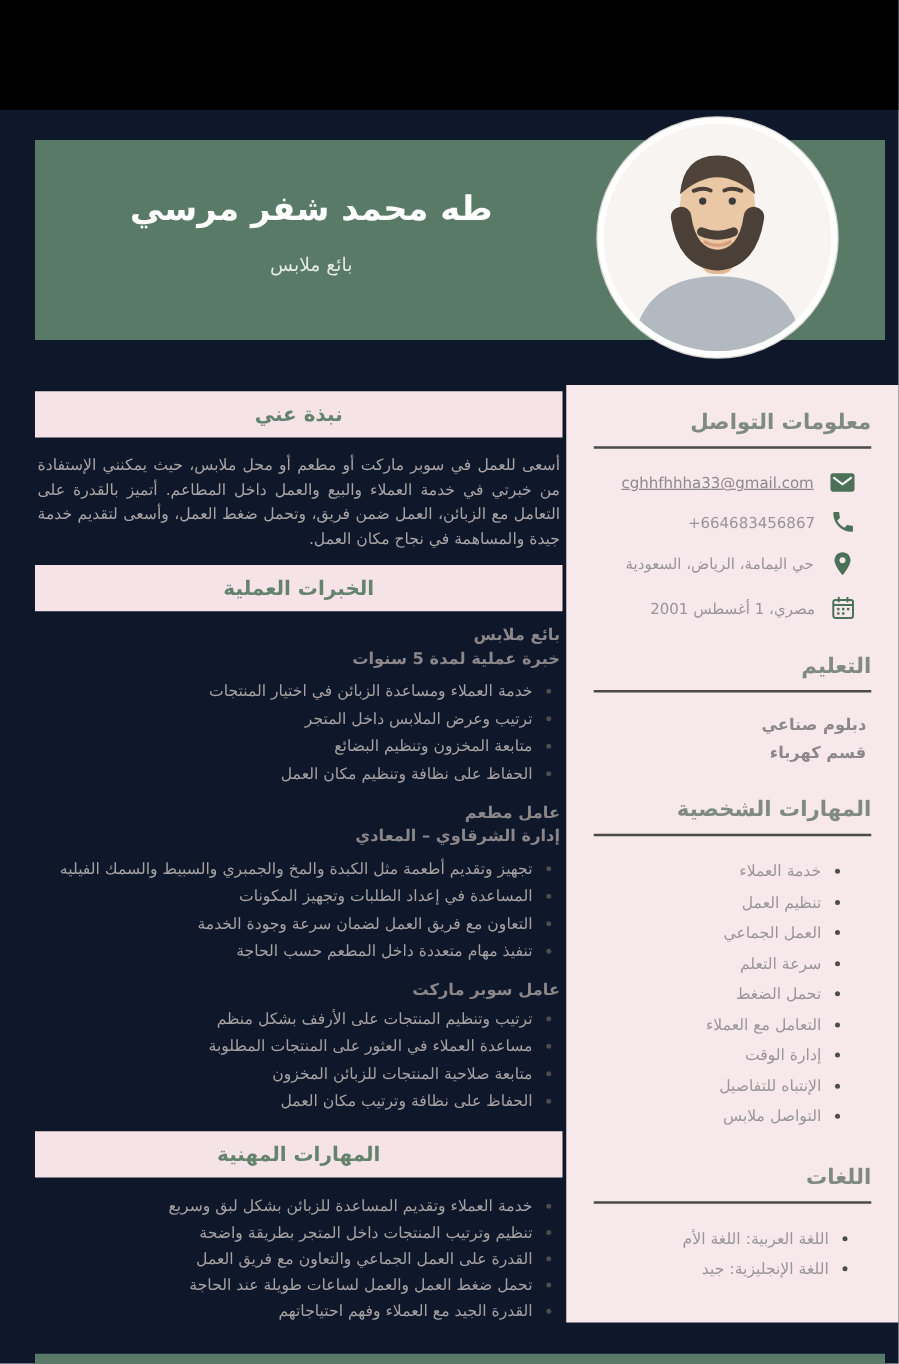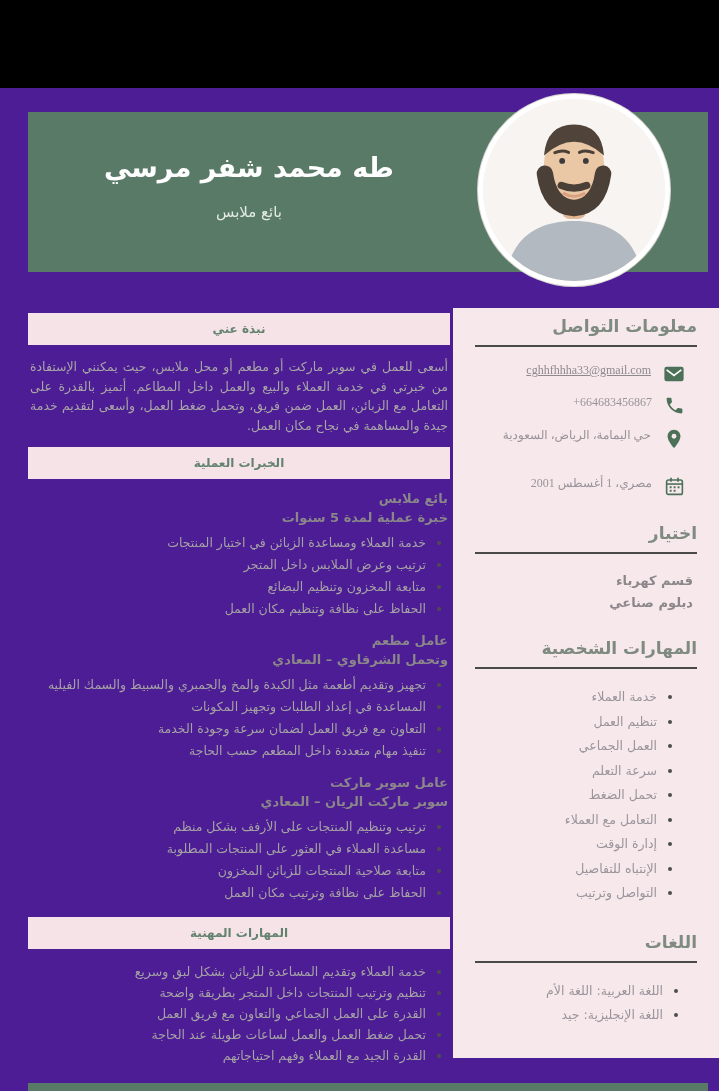--- a/index.html
+++ b/index.html
@@ -1,48 +1,48 @@
 <!DOCTYPE html>
 <html lang="ar"><head>
 <meta charset="utf-8">
 <style>
   html,body{margin:0;padding:0;background:#fff;}
-  .screen{position:relative;width:719px;height:1091px;margin:0 auto;background:#4c1d95;overflow:hidden;
+  .screen{position:relative;width:719px;height:1091px;margin:0 auto;background:#0f172a;overflow:hidden;
           font-family:"DejaVu Sans", sans-serif;}
   .top-bar{position:absolute;top:0;left:0;width:719px;height:88px;background:#000;}
   
   .band{position:absolute;top:112px;left:28px;width:680px;height:160px;background:#587a67;}
   .band-text{position:absolute;top:112px;left:28px;width:442px;height:160px;text-align:center;color:#fff;direction:rtl;}
   .band-name{margin-top:40px;font-size:27px;font-weight:bold;letter-spacing:.5px;}
   .band-sub{margin-top:20px;font-size:15px;color:#e3ebe4;}
   
   .photo{position:absolute;top:94px;left:478px;width:182px;height:182px;border-radius:50%;
          background:#f8f4f1;border:5px solid #fff;box-shadow:0 0 0 1px #d6d2d0;overflow:hidden;}
   .photo svg{display:block;width:100%;height:100%;}
   
   .main{position:absolute;top:313px;left:28px;width:422px;direction:rtl;}
-  .sec-head{background:#f5e3e8;color:#64836f;font-size:12px;font-weight:bold;text-align:center;
+  .sec-head{background:#f5e3e8;color:#64836f;font-size:16px;font-weight:bold;text-align:center;
             padding:9px 0;margin:0 0 12px 0;}
   .about-text{color:#a9a5a7;font-size:12.5px;line-height:19.5px;text-align:justify;margin:2px 2px 12px 2px;}
   .job-title{color:#8a868a;font-weight:bold;font-size:13px;margin:2px 2px 4px 2px;}
   .job-sub{color:#8a868a;font-weight:bold;font-size:13px;margin:0 2px 7px 2px;}
   ul.blist{margin:0 24px 13px 0;padding:0;list-style:disc;}
   ul.blist li{color:#4d4d4d;font-size:12.5px;line-height:22px;}
   ul.blist li span{color:#a6a2a4;margin-top:12px;}
   .skills-block ul.blist li{line-height:21px;}
   
   .sidebar{position:absolute;top:308px;left:453px;width:266px;height:750px;background:#f7e8ec;
-           direction:rtl;box-sizing:border-box;padding:8px 22px;}
+           direction:rtl;box-sizing:border-box;padding:20px 22px;}
   .side-title{color:#7f8b81;font-size:17px;font-weight:bold;padding-bottom:9px;
               border-bottom:2px solid #4a4a4a;margin:0 0 16px 0;}
-  .c-row{display:flex;gap:12px;padding-left:4px;padding-right:12px;font-family:Liberation Serif, serif;}
+  .c-row{display:flex;align-items:center;gap:12px;padding-left:4px;padding-right:12px;}
   .c-row svg{flex:0 0 auto;display:block;}
   .c-text{color:#98949a;font-size:12px;}
   .email-link{color:#8d898d;font-size:12px;text-decoration:underline;cursor:pointer;}
-  .mb10{margin-bottom:10px;} .mb12{margin-bottom:12px;} .mb18{margin-bottom:26px;}
+  .mb10{margin-bottom:10px;} .mb12{margin-bottom:12px;} .mb18{margin-bottom:14px;}
   .mt24{margin-top:24px;} .mt26{margin-top:26px;}
   .edu-line{color:#8b878b;font-size:13px;font-weight:bold;line-height:22px;padding-right:4px;}
   ul.slist{margin:4px 40px 0 0;padding:0;list-style:disc;}
   ul.slist li{color:#4d4d4d;font-size:12.5px;line-height:24.5px;}
   ul.slist li span{color:#99959b;}
   ul.llist{margin:10px 34px 0 0;padding:0;list-style:disc;}
   ul.llist li{color:#4d4d4d;font-size:12.5px;line-height:24px;}
   ul.llist li span{color:#99959b;}
   .bottom-bar{position:absolute;top:1083px;left:28px;width:680px;height:12px;background:#587a67;}
 </style>
@@ -89,33 +89,32 @@
 
       <li><span>خدمة العملاء ومساعدة الزبائن في اختيار المنتجات</span></li>
           <li><span>ترتيب وعرض الملابس داخل المتجر</span></li>
           <li><span>متابعة المخزون وتنظيم البضائع</span></li>
           <li><span>الحفاظ على نظافة وتنظيم مكان العمل</span></li>
         </ul>
     </div>
 
     <div>
       <div class="job-title">عامل مطعم</div>
-      <div class="job-sub">وتحمل الشرقاوي – المعادي</div>
+      <div class="job-sub">إدارة الشرقاوي – المعادي</div>
       <ul class="blist">
 
       <li><span>تجهيز وتقديم أطعمة مثل الكبدة والمخ والجمبري والسبيط والسمك الفيليه</span></li>
           <li><span>المساعدة في إعداد الطلبات وتجهيز المكونات</span></li>
           <li><span>التعاون مع فريق العمل لضمان سرعة وجودة الخدمة</span></li>
           <li><span>تنفيذ مهام متعددة داخل المطعم حسب الحاجة</span></li>
         </ul>
     </div>
 
     <div>
       <div class="job-title">عامل سوبر ماركت</div>
-      <div class="job-sub">سوبر ماركت الريان – المعادي</div>
       <ul class="blist">
 
       <li><span>ترتيب وتنظيم المنتجات على الأرفف بشكل منظم</span></li>
           <li><span>مساعدة العملاء في العثور على المنتجات المطلوبة</span></li>
           <li><span>متابعة صلاحية المنتجات للزبائن المخزون</span></li>
           <li><span>الحفاظ على نظافة وترتيب مكان العمل</span></li>
         </ul>
     </div>
 
     <div class="skills-block">
@@ -167,36 +166,36 @@
         <line x1="16" y1="2.6" x2="16" y2="6" stroke="#4d7058" stroke-width="1.8" stroke-linecap="round"></line>
         <rect x="6.5" y="11.8" width="2.2" height="2.2" fill="#4d7058"></rect>
         <rect x="11" y="11.8" width="2.2" height="2.2" fill="#4d7058"></rect>
         <rect x="15.5" y="11.8" width="2.2" height="2.2" fill="#4d7058"></rect>
         <rect x="6.5" y="15.8" width="2.2" height="2.2" fill="#4d7058"></rect>
         <rect x="11" y="15.8" width="2.2" height="2.2" fill="#4d7058"></rect>
       </svg>
       <span class="c-text">مصري، 1 أغسطس 2001</span>
     </div>
 
-    <div class="side-title mt26">اختيار</div>
+    <div class="side-title mt26">التعليم</div>
+    <div class="edu-line">دبلوم صناعي</div>
     <div class="edu-line">قسم كهرباء</div>
-    <div class="edu-line">دبلوم صناعي</div>
 
     <div class="side-title mt24">المهارات الشخصية</div>
     <ul class="slist">
 
     <li><span>خدمة العملاء</span></li>
         <li><span>تنظيم العمل</span></li>
         <li><span>العمل الجماعي</span></li>
         <li><span>سرعة التعلم</span></li>
         <li><span>تحمل الضغط</span></li>
         <li><span>التعامل مع العملاء</span></li>
         <li><span>إدارة الوقت</span></li>
         <li><span>الإنتباه للتفاصيل</span></li>
-        <li><span>التواصل وترتيب</span></li>
+        <li><span>التواصل ملابس</span></li>
       </ul>
 
     <div class="side-title mt26">اللغات</div>
     <ul class="llist">
 
     <li><span>اللغة العربية: اللغة الأم</span></li>
         <li><span>اللغة الإنجليزية: جيد</span></li>
       </ul>
 
   </div>

